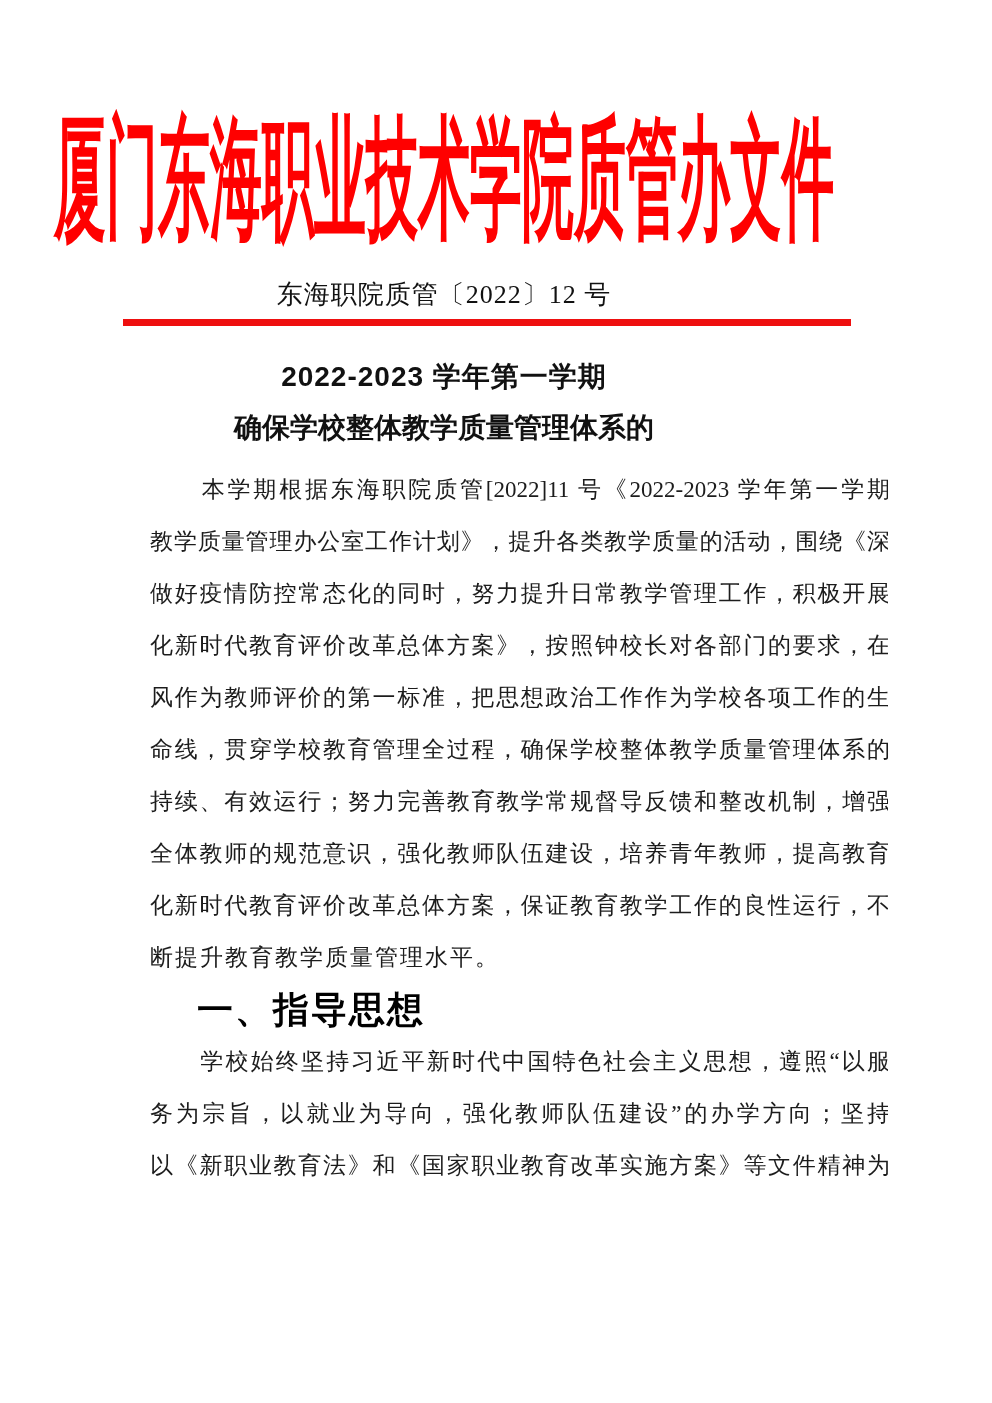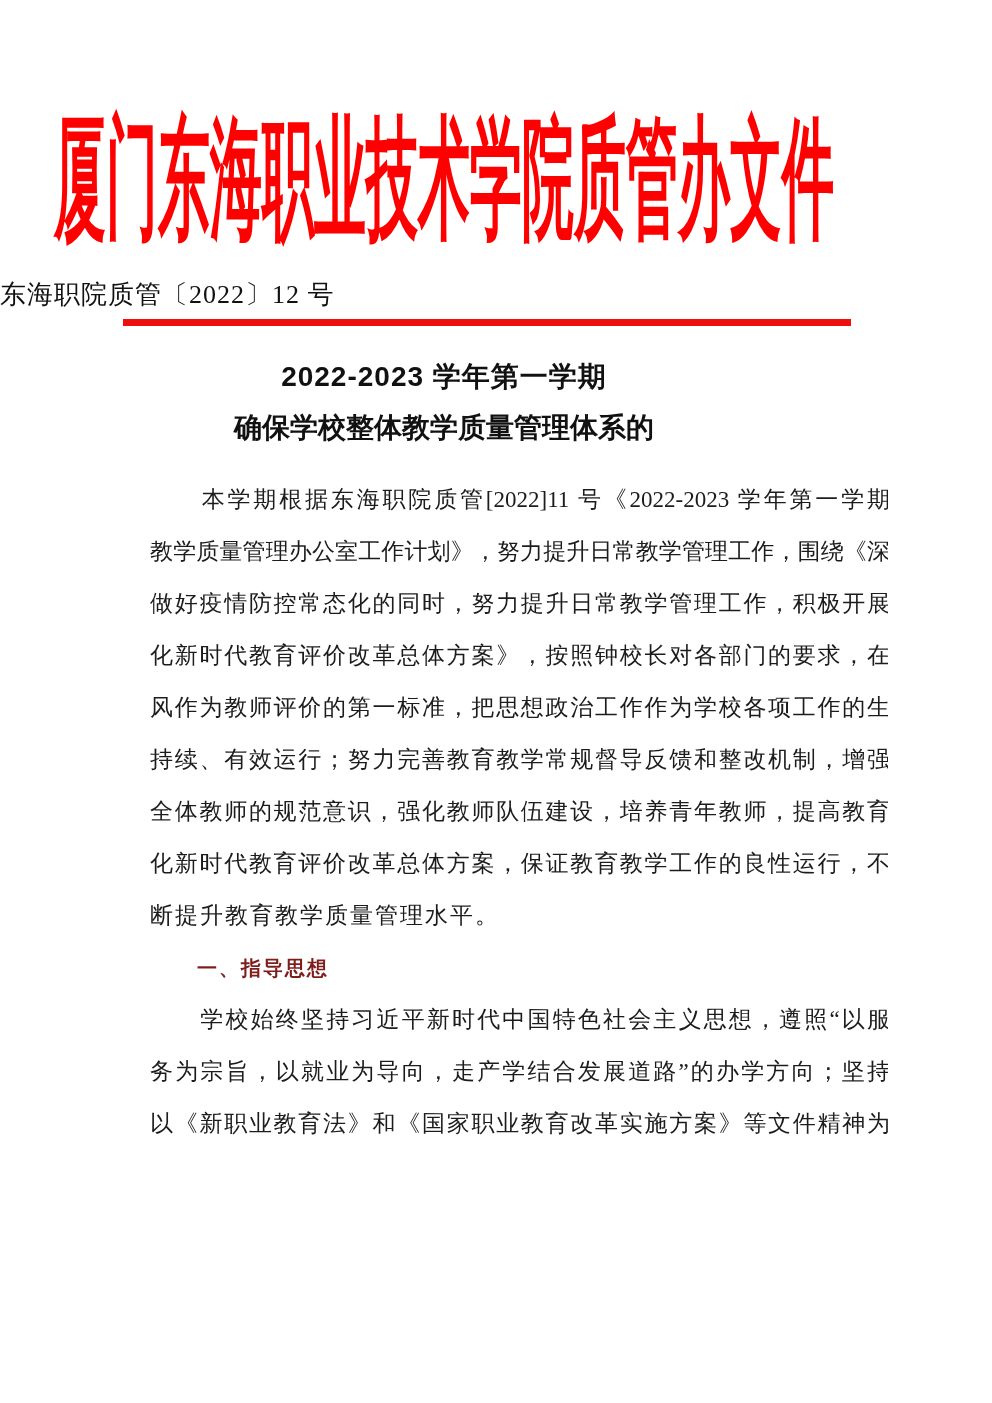--- a/index.html
+++ b/index.html
@@ -32,21 +32,21 @@
     white-space: nowrap;
     transform: scaleY(2.55);
     transform-origin: 50% 0;
   }
   
   .doc-number {
     position: absolute;
     top: 278px;
     left: 0;
     right: 0;
-    text-align: left;
+    text-align: center;
     font-size: 26px;
     line-height: 34px;
     letter-spacing: 1px;
     color: #111111;
   }
   
   .red-rule {
     position: absolute;
     top: 319px;
     left: 123px;
@@ -65,21 +65,21 @@
     font-size: 28px;
     line-height: 46px;
     color: #111111;
     letter-spacing: 1px;
   }
   .doc-title.line1 { top: 354px; }
   .doc-title.line2 { top: 405px; letter-spacing: 0px; }
   
   .content {
     position: absolute;
-    top: 474px;
+    top: 464px;
     left: 150px;
     width: 740px;
   }
   .body-line {
     font-size: 23px;
     line-height: 52px;
     height: 52px;
     text-align: justify;
     text-align-last: justify;
     text-justify: inter-character;
@@ -88,26 +88,26 @@
     white-space: nowrap;
   }
   .body-line.plain {
     text-align: left;
     text-align-last: left;
     letter-spacing: 2px;
   }
   .section-heading {
     font-family: "Liberation Sans", "DejaVu Sans", sans-serif;
     font-weight: bold;
-    font-size: 20px;
+    font-size: 36px;
     line-height: 52px;
     height: 52px;
     padding-left: 47px;
     letter-spacing: 2px;
-    color: #7f1d1d;
+    color: #000000;
   }
 </style>
 </head>
 <body>
 
 <div class="page">
 
   <div class="banner">厦门东海职业技术学院质管办文件</div>
 
   <div class="doc-number">东海职院质管〔2022〕12 号</div>
@@ -116,34 +116,35 @@
 
   <div class="doc-title line1">2022-2023 学年第一学期</div>
 
   <div class="doc-title line2">确保学校整体教学质量管理体系的</div>
 
   <div class="content">
 
     <div>
 
     <div class="body-line">　　本学期根据东海职院质管[2022]11 号《2022-2023 学年第一学期</div>
-        <div class="body-line">教学质量管理办公室工作计划》，努力提升日常教学管理工作，围绕《深</div>
+        <div class="body-line">教学质量管理办公室工作计划》，提升各类教学质量的活动，围绕《深</div>
         <div class="body-line">做好疫情防控常态化的同时，努力提升日常教学管理工作，积极开展</div>
         <div class="body-line">化新时代教育评价改革总体方案》，按照钟校长对各部门的要求，在</div>
         <div class="body-line">风作为教师评价的第一标准，把思想政治工作作为学校各项工作的生</div>
+        <div class="body-line">命线，贯穿学校教育管理全过程，确保学校整体教学质量管理体系的</div>
         <div class="body-line">持续、有效运行；努力完善教育教学常规督导反馈和整改机制，增强</div>
         <div class="body-line">全体教师的规范意识，强化教师队伍建设，培养青年教师，提高教育</div>
         <div class="body-line">化新时代教育评价改革总体方案，保证教育教学工作的良性运行，不</div>
       </div>
 
     <div class="body-line plain">断提升教育教学质量管理水平。</div>
 
     <div class="section-heading">一、指导思想</div>
 
     <div>
 
     <div class="body-line">　　学校始终坚持习近平新时代中国特色社会主义思想，遵照“以服</div>
-        <div class="body-line">务为宗旨，以就业为导向，走产学结合发展道路”的办学方向；坚持</div>
+        <div class="body-line">务为宗旨，以就业为导向，强化教师队伍建设”的办学方向；坚持</div>
         <div class="body-line">以《新职业教育法》和《国家职业教育改革实施方案》等文件精神为</div>
       </div>
 
   </div>
 </div>
 
 </body></html>

